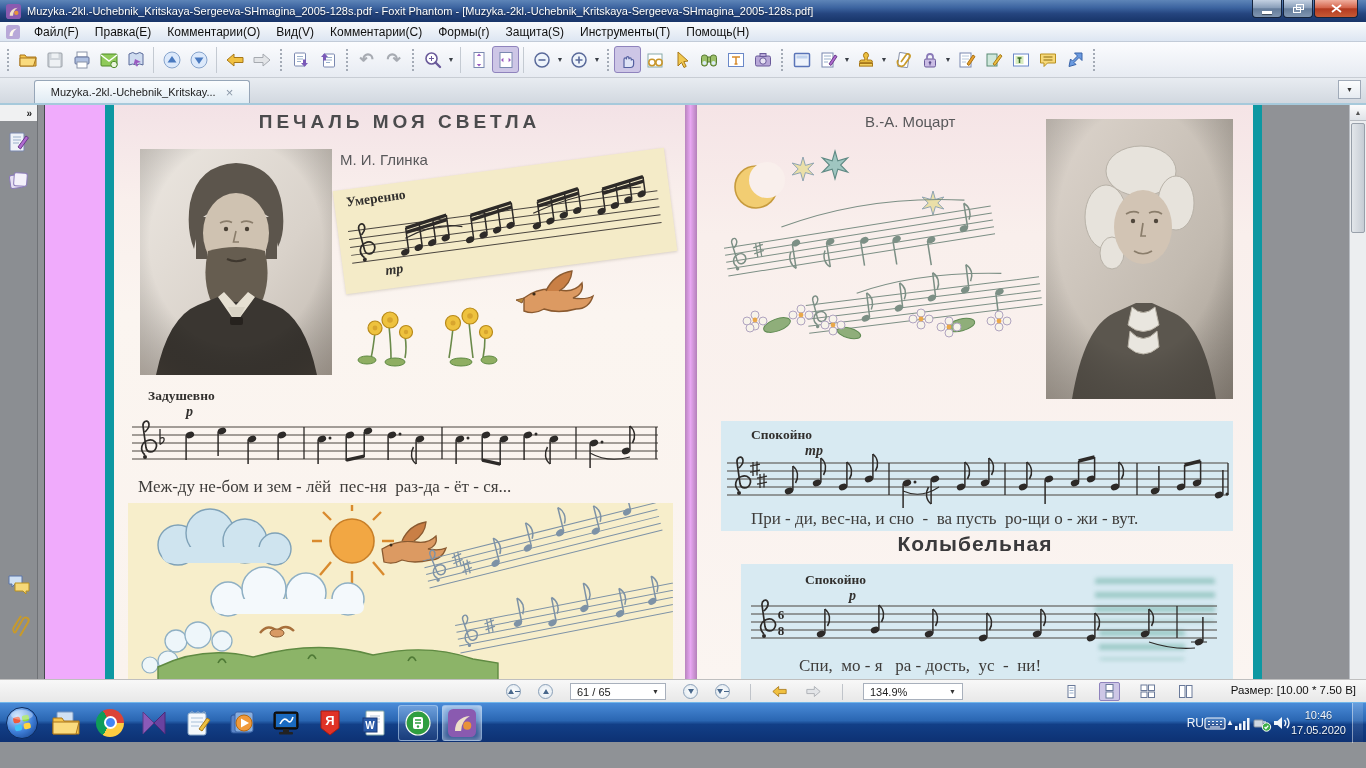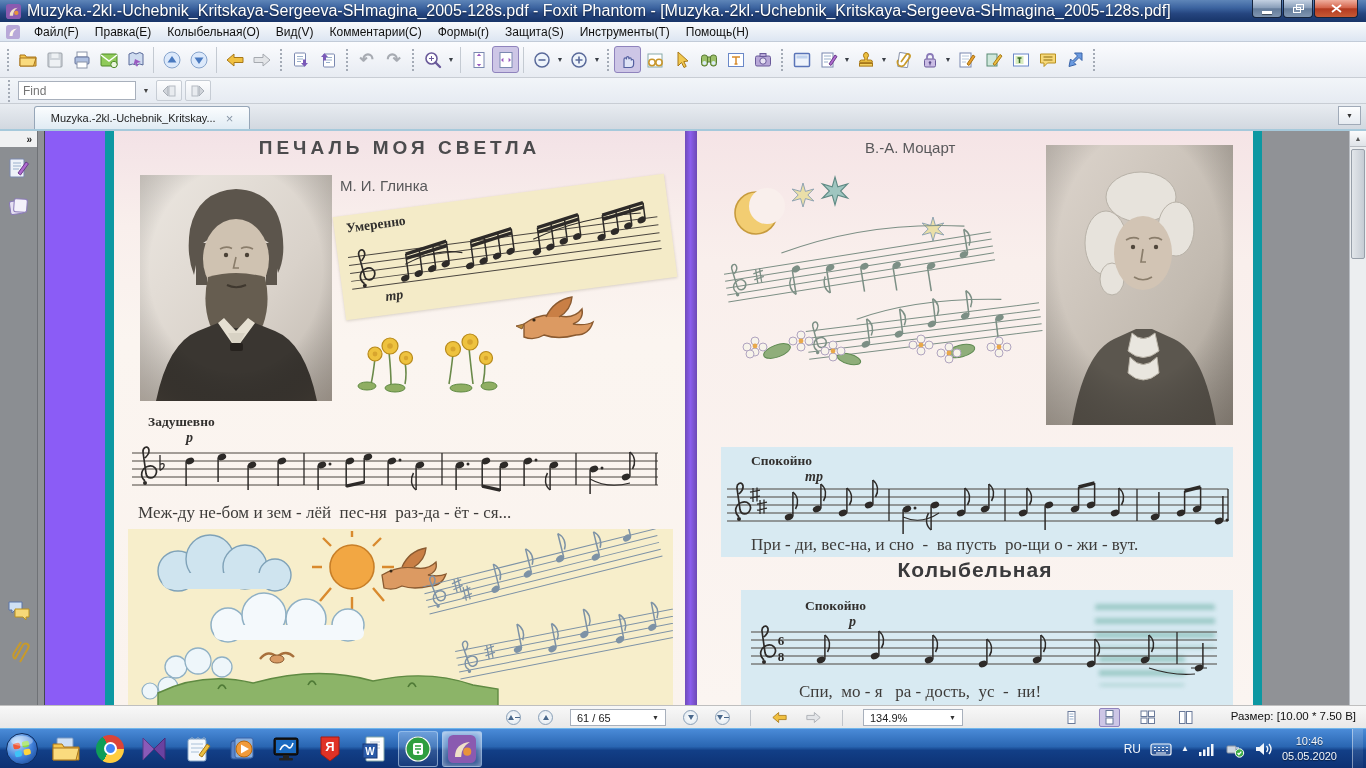--- a/index.html
+++ b/index.html
@@ -3,21 +3,21 @@
 <meta charset="utf-8">
 <style>
 *{margin:0;padding:0;box-sizing:border-box}
 body{font-family:"Liberation Sans",sans-serif;background:#000}
 .screen{position:relative;width:1366px;height:768px;overflow:hidden;background:#8f9296}
 .abs{position:absolute}
 svg{display:block;overflow:visible}
 
 
 .titlebar{height:22px;background:linear-gradient(180deg,#5e85b8 0%,#3c64a0 35%,#25457f 62%,#173468 100%);display:flex;align-items:center;padding:0 6px;gap:6px;position:relative}
-.titlebar .t{color:#fff;font-size:16px;white-space:nowrap;overflow:hidden;text-shadow:0 1px 2px rgba(0,0,0,.65);max-width:1200px}
+.titlebar .t{color:#fff;font-size:11px;white-space:nowrap;overflow:hidden;text-shadow:0 1px 2px rgba(0,0,0,.65);max-width:1200px}
 .winbtns{position:absolute;top:0;right:8px;display:flex}
 .wbtn{width:30px;height:18px;margin-left:1px;border:1px solid #15243d;border-top:none;border-radius:0 0 4px 4px;display:flex;align-items:center;justify-content:center;background:linear-gradient(180deg,#c3d1e2 0%,#8a9fba 45%,#647c9b 52%,#8096b1 100%)}
 .wbtn.close{width:44px;background:linear-gradient(180deg,#efae9e 0%,#d4654c 45%,#b23a20 52%,#c75a35 100%)}
 .minbar{width:10px;height:3px;background:#fff;margin-top:7px;box-shadow:0 1px 1px rgba(0,0,0,.5)}
 .resto{position:relative;width:11px;height:9px}
 .resto i{position:absolute;border:1px solid #fff;background:rgba(255,255,255,.12)}
 .resto i:first-child{left:3px;top:0;width:8px;height:6px}
 .resto i:last-child{left:0;top:3px;width:8px;height:6px}
 
 
@@ -44,21 +44,21 @@
 .tab{margin-left:34px;width:216px;height:23px;background:linear-gradient(#fbfdfe,#e0ebf3);border:1px solid #96a6b8;border-bottom:none;border-radius:3px 3px 0 0;display:flex;align-items:center;justify-content:center;gap:10px;font-size:11px;color:#222}
 .tab-close{color:#8a98a8;font-size:13px;line-height:1}
 .tabcaret{position:absolute;right:5px;bottom:4px;width:23px;height:19px;border:1px solid #a0aab8;background:linear-gradient(#fcfdfe,#e6ebf1);display:flex;align-items:center;justify-content:center;font-size:7px;color:#333}
 
 
 .main{position:relative;height:574px;background:#909296}
 .sidebar{position:absolute;left:0;top:0;bottom:0;width:38px;background:#8b8e92;border-right:1px solid #6f7276}
 .sidebar-top{height:16px;background:#f0f1f2;display:flex;justify-content:flex-end;align-items:center;padding-right:5px;font-size:10px;color:#1a1a1a;font-weight:bold}
 .sic{position:absolute;left:7px;width:24px;height:24px}
 .docarea{position:absolute;left:38px;right:17px;top:0;bottom:0;overflow:hidden;background:#909296}
-.pdfpage{position:absolute;left:6px;top:0;bottom:0;width:1088px;background:#8b5cf6;border-left:1px solid #44484d;border-right:2px solid #15181c}
+.pdfpage{position:absolute;left:6px;top:0;bottom:0;width:1088px;background:#f0abfc;border-left:1px solid #44484d;border-right:2px solid #15181c}
 .teal{position:absolute;top:0;bottom:0;width:9px;background:#0d98a2}
 .pageL{position:absolute;left:69px;top:0;bottom:0;width:571px;background:linear-gradient(180deg,#f3e2e6 0,#f9efec 95px,#fbf5f0 210px,#faf3ee 100%)}
 .pageR{position:absolute;left:652px;top:0;bottom:0;width:556px;background:linear-gradient(180deg,#f5e4e6 0,#f9efec 130px,#fbf5f1 100%)}
 .spine{position:absolute;left:640px;top:0;bottom:0;width:12px;background:linear-gradient(90deg,rgba(40,30,30,.28),rgba(130,120,120,.07) 45%,rgba(40,30,30,.30))}
 .vscroll{position:absolute;right:0;top:0;bottom:0;width:17px;background:#eceef0;border-left:1px solid #b8bcc2}
 .vs-up{height:16px;border-bottom:1px solid #b8bcc2;background:linear-gradient(#fbfbfc,#dfe3e8);display:flex;align-items:center;justify-content:center;font-size:7px;color:#555}
 .vs-thumb{position:absolute;top:18px;left:1px;right:1px;height:110px;background:linear-gradient(90deg,#e2e6ea,#c6ccd4);border:1px solid #98a0aa;border-radius:2px}
 
 
 .bk-title{position:absolute;top:6px;left:0;right:0;text-align:center;font-weight:bold;font-size:19px;letter-spacing:4px;color:#4b4b4d}
@@ -102,21 +102,21 @@
 
 
 .taskbar{height:40px;background:linear-gradient(180deg,#4a8bd8 0%,#2a66b2 45%,#123f87 55%,#0d3173 100%);border-top:1px solid #71b6ea;display:flex;align-items:center}
 .orbwrap{width:44px;height:40px;display:flex;align-items:center;justify-content:center}
 .slot{width:44px;height:40px;display:flex;align-items:center;justify-content:center;position:relative}
 .slot .frame{position:absolute;left:2px;top:2px;right:2px;bottom:2px;border:1px solid rgba(200,225,250,.55);border-radius:3px;background:linear-gradient(rgba(255,255,255,.22),rgba(255,255,255,.05))}
 .slot.active .frame{background:linear-gradient(rgba(255,255,255,.40),rgba(170,210,250,.18));box-shadow:inset 0 0 6px rgba(255,255,255,.55)}
 .slot svg,.slot .chrome{position:relative}
 .chrome{width:28px;height:28px;border-radius:50%;background:conic-gradient(from -30deg,#db4437 0 120deg,#ffcd40 0 240deg,#0f9d58 0 360deg);display:flex;align-items:center;justify-content:center}
 .chrome i{width:13px;height:13px;border-radius:50%;background:#4285f4;border:2.5px solid #fff}
-.tray{margin-left:auto;display:flex;align-items:center;gap:9px;color:#f2f6fb;padding-right:3px}
+.tray{margin-left:auto;display:flex;align-items:center;color:#f2f6fb;padding-right:3px}
 .tray .lang{font-size:12px}
 .trayup{font-size:8px}
 .clock{font-size:11px;text-align:center;line-height:1.3;text-shadow:0 1px 1px rgba(0,0,0,.5)}
 .showdesk{width:11px;height:40px;margin-left:6px;border-left:1px solid rgba(255,255,255,.45);background:linear-gradient(rgba(255,255,255,.16),rgba(255,255,255,.03))}
 </style>
 </head>
 <body>
 
 <svg width="0" height="0" style="position:absolute">
   <defs>
@@ -181,21 +181,21 @@
     </div>
   </div>
 
   <div class="menubar">
     <svg width="14" height="14" viewBox="0 0 16 16" style="margin:0 6px 0 2px">
         <rect width="16" height="16" rx="3" fill="#b8a8d8"></rect>
         <path d="M4,12.5 Q4,5 12.5,4 Q7.5,7 7.5,12.5 Z" fill="#fdf8ee"></path>
       </svg>
     <span class="mitem">Файл(F)</span>
     <span class="mitem">Правка(E)</span>
-    <span class="mitem">Колыбельная(O)</span>
+    <span class="mitem">Комментарии(O)</span>
     <span class="mitem">Вид(V)</span>
     <span class="mitem">Комментарии(C)</span>
     <span class="mitem">Формы(r)</span>
     <span class="mitem">Защита(S)</span>
     <span class="mitem">Инструменты(T)</span>
     <span class="mitem">Помощь(H)</span>
   </div>
 
   <div class="toolbar">
     <div class="grip"></div>
@@ -420,37 +420,20 @@
         </svg>
       </div>
     <div class="tbtn">
         <svg width="20" height="20" viewBox="0 0 20 20">
           <polygon points="4,16.5 11,14.5 9,12.5 14,7.5 17,10.5 17,3 9.5,3 12.5,6 7.5,11 5.5,9" fill="#6a9ae0" stroke="#3a64a8"></polygon>
         </svg>
       </div>
     <div class="grip"></div>
   </div>
 
-  <div class="findbar">
-    <div class="grip"></div>
-    <input class="find-input" placeholder="Find" style="">
-    <div class="fcaret">▼</div>
-    <div class="fnav">
-        <svg width="16" height="14" viewBox="0 0 16 14">
-          <polygon points="7,2 2,7 7,12" fill="#d0d4da" stroke="#a8aeb6"></polygon>
-          <rect x="8" y="2" width="6" height="10" fill="#e8ebef" stroke="#b4bac2"></rect>
-        </svg>
-      </div>
-    <div class="fnav">
-        <svg width="16" height="14" viewBox="0 0 16 14">
-          <polygon points="9,2 14,7 9,12" fill="#d0d4da" stroke="#a8aeb6"></polygon>
-          <rect x="2" y="2" width="6" height="10" fill="#e8ebef" stroke="#b4bac2"></rect>
-        </svg>
-      </div>
-  </div>
 
   <div class="tabbar">
     <div class="tab">
       <span>Muzyka.-2kl.-Uchebnik_Kritskay...</span>
       <span class="tab-close">×</span>
     </div>
     <div class="tabcaret">▼</div>
   </div>
 
   <div class="main">
@@ -1078,19 +1061,19 @@
           <path d="M11,8 h3 M11,11 h3" stroke="#cfd8e2" stroke-width="1.4"></path>
           <circle cx="14.5" cy="13" r="4.2" fill="#3fae49" stroke="#fff"></circle>
           <path d="M12.6,13 l1.3,1.5 2.4,-2.8" stroke="#fff" stroke-width="1.3" fill="none"></path>
         </svg>
       <svg width="19" height="16" viewBox="0 0 19 16">
           <path d="M2,6 h3.5 l4.5,-4 v12 l-4.5,-4 H2 z" fill="#f2f6fb"></path>
           <path d="M12.5,5 q2.5,3 0,6 M15,3 q4,5 0,10" stroke="#f2f6fb" stroke-width="1.4" fill="none"></path>
         </svg>
       <div class="clock">
         <div>10:46</div>
-        <div>05.05.2020</div>
+        <div>17.05.2020</div>
       </div>
       <div class="showdesk"></div>
     </div>
   </div>
 
 </div>
 
 </body></html>

